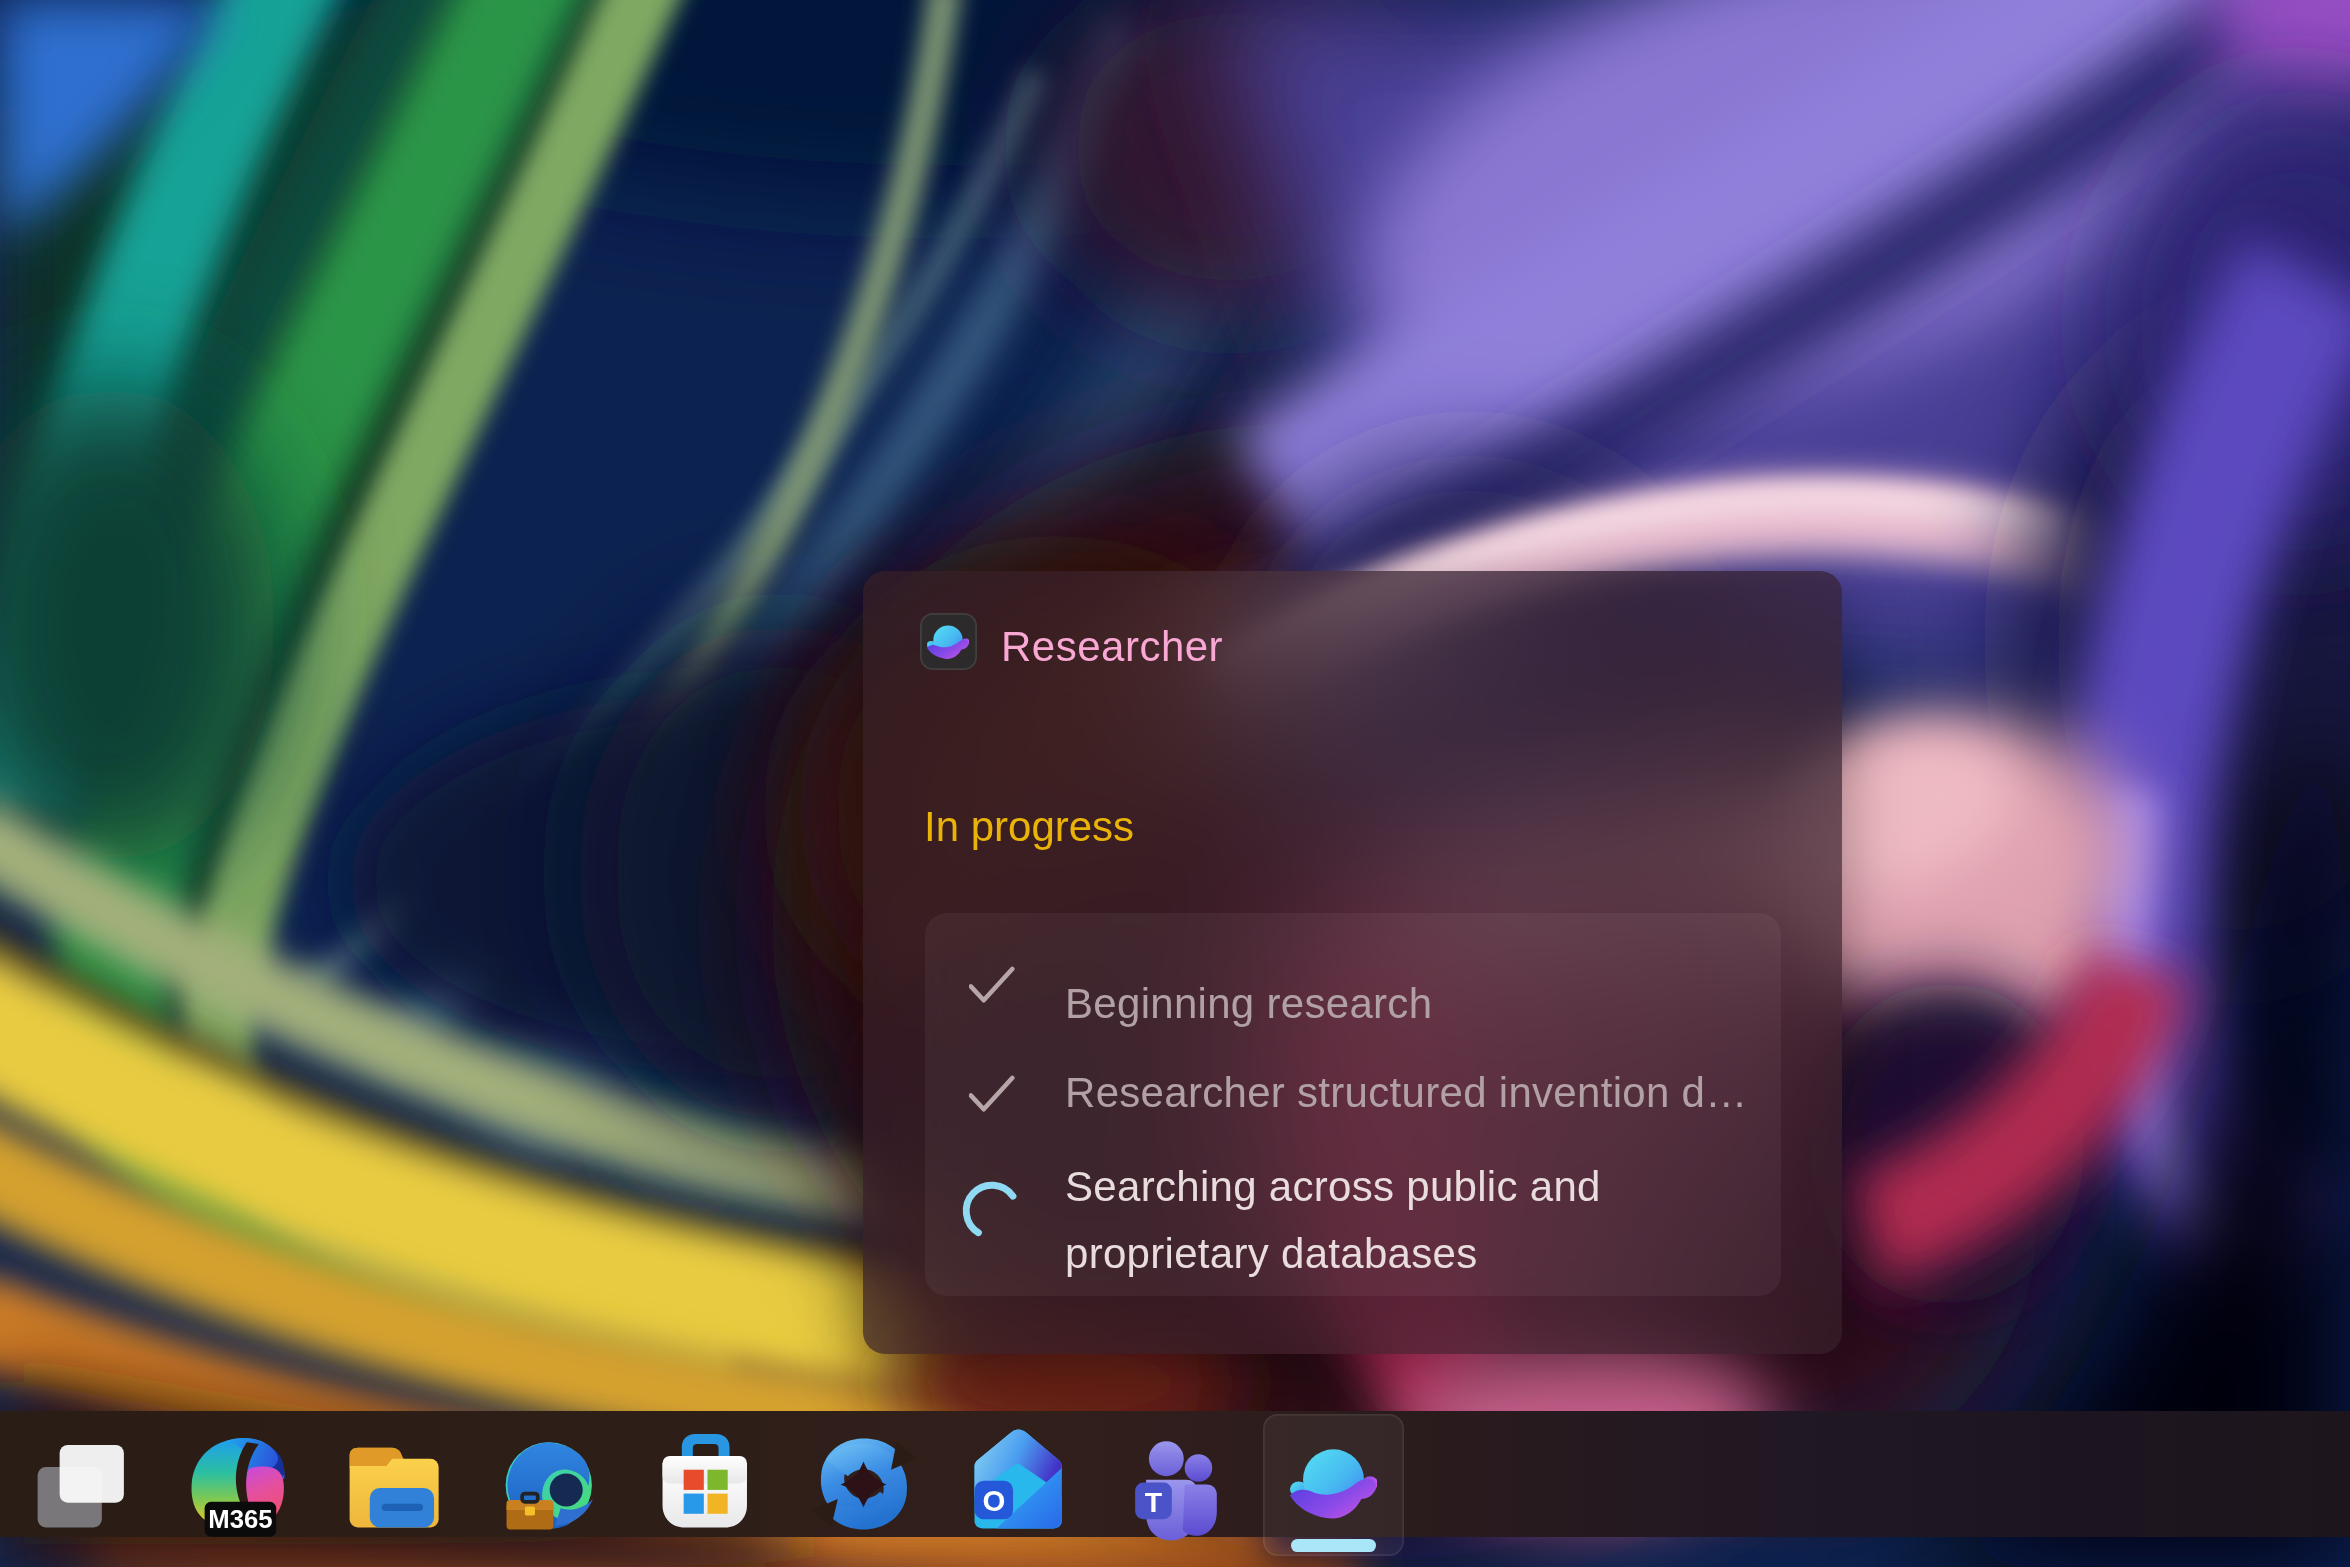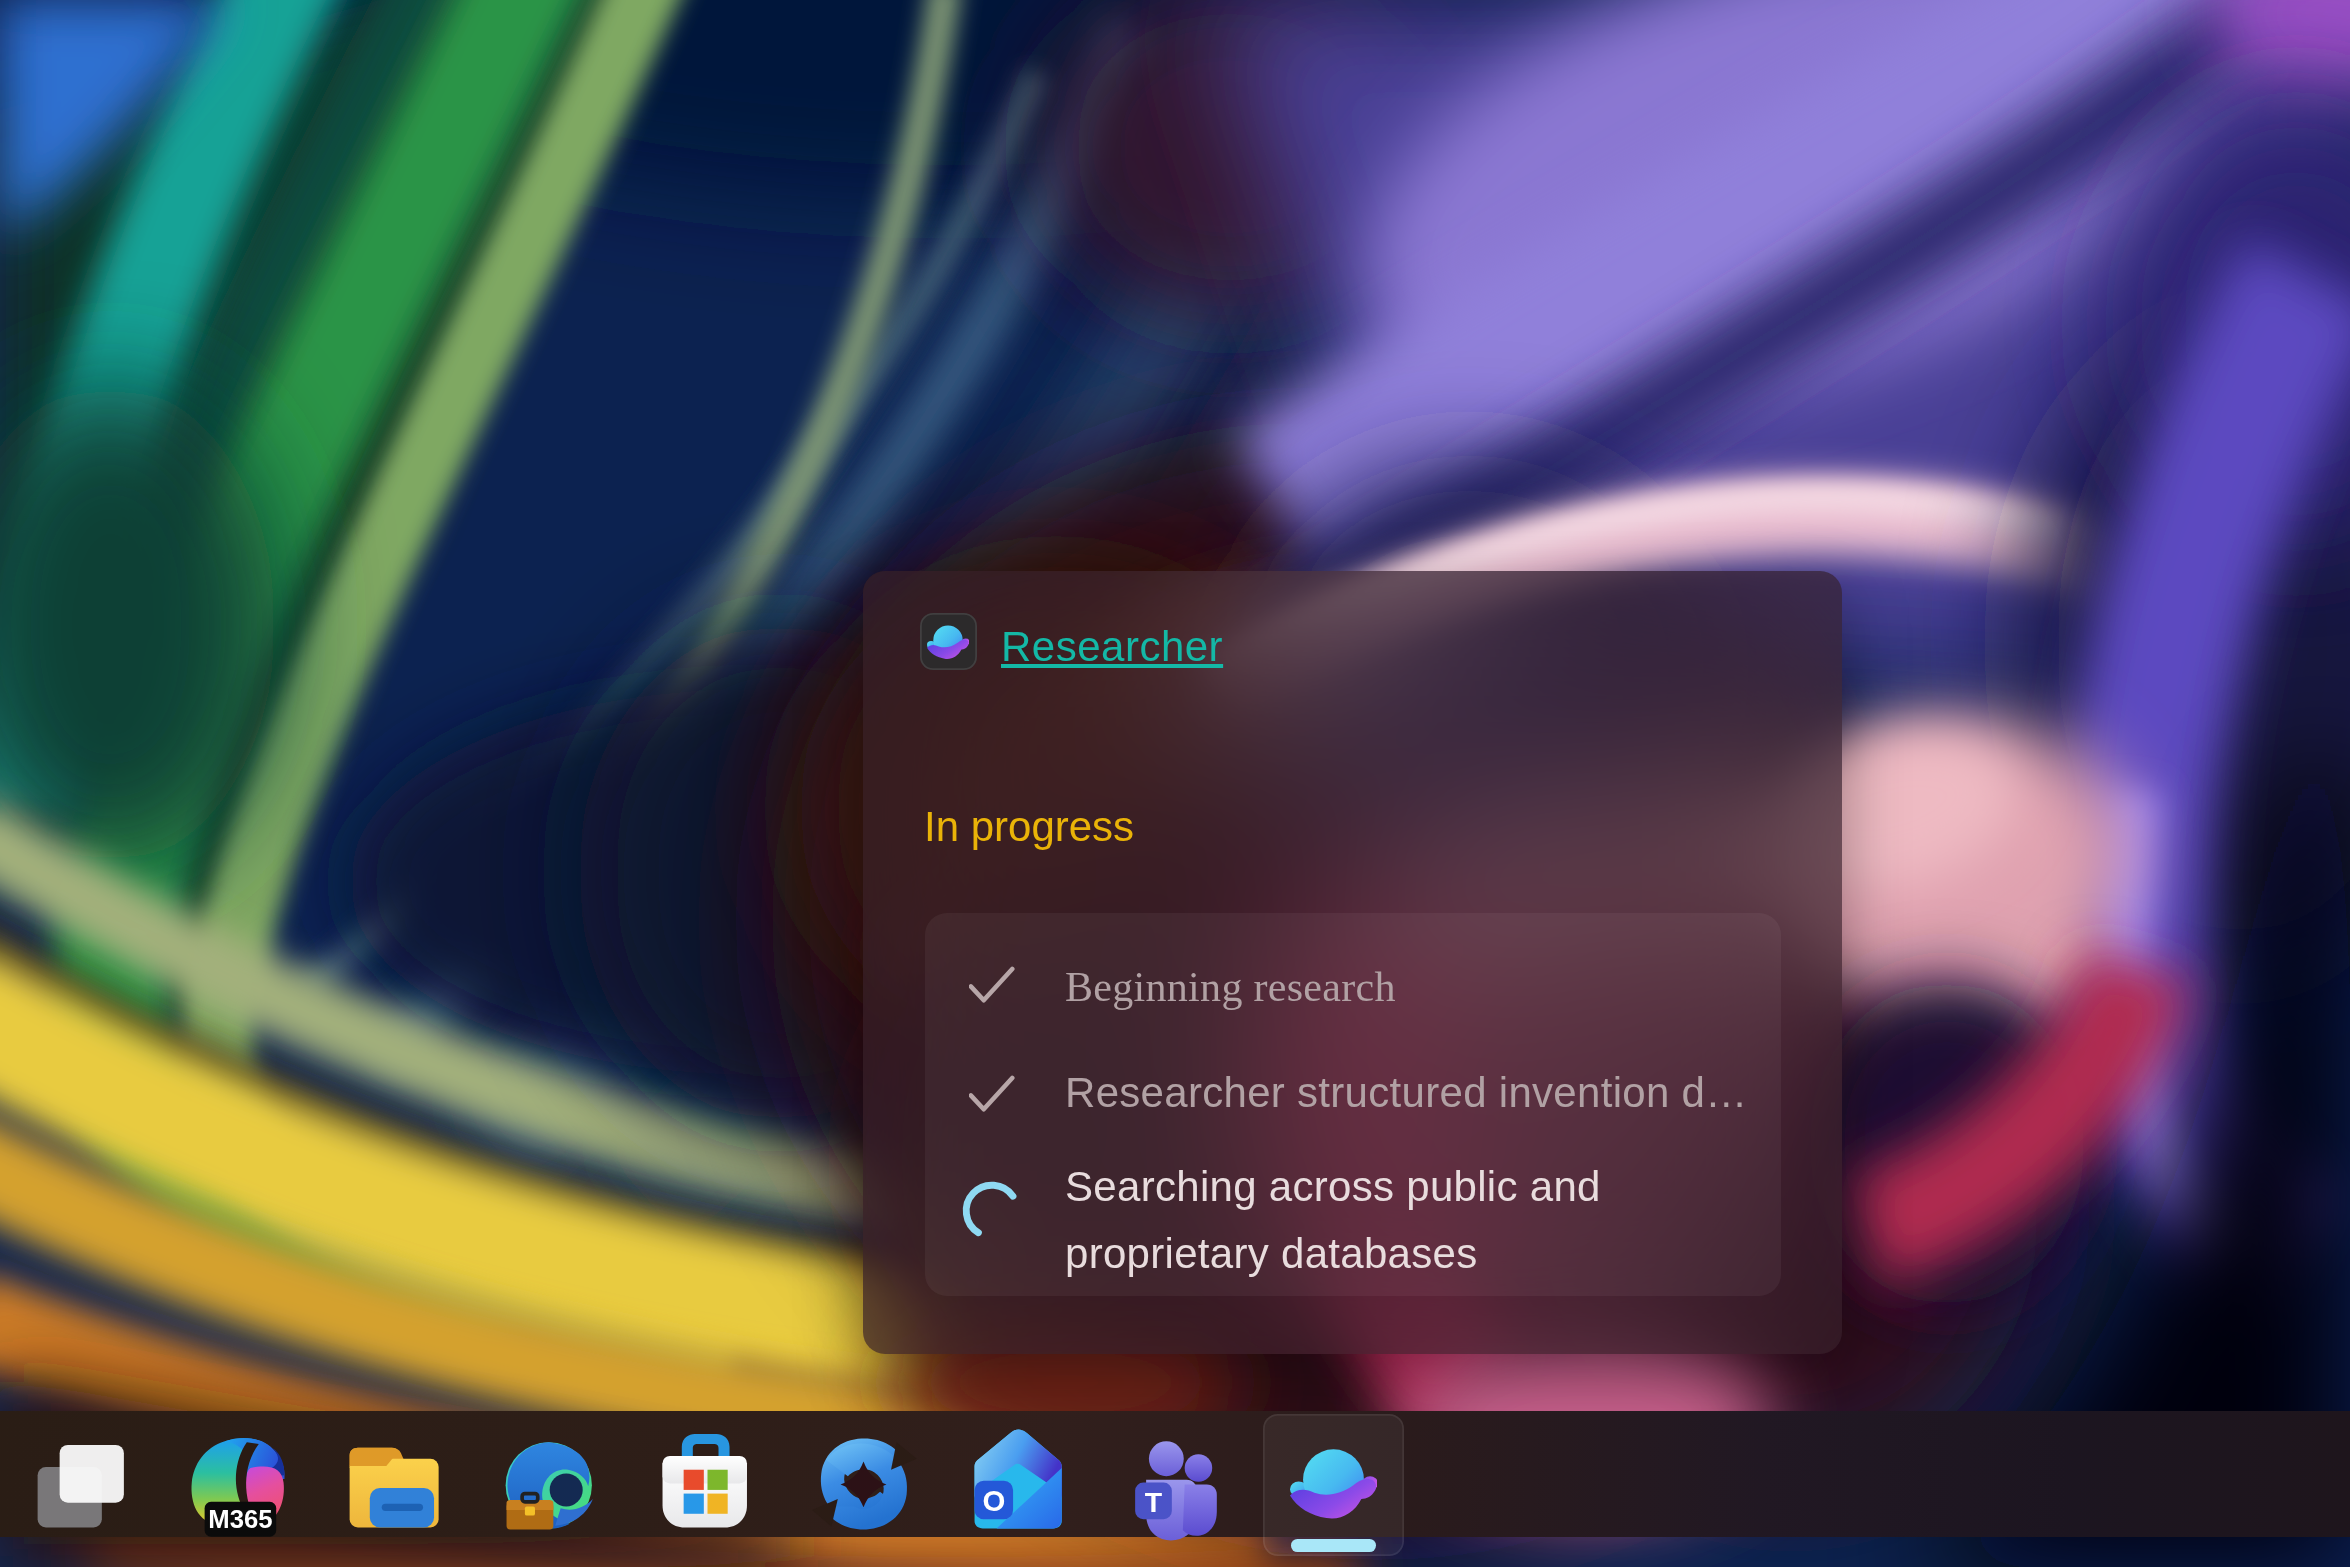--- a/index.html
+++ b/index.html
@@ -16,36 +16,36 @@
     box-shadow: 0 22px 64px rgba(10,4,6,0.35);
   }
   #appicon {
     position:absolute; left:57px; top:42px; width:57px; height:57px;
     border-radius:13px; background:#2c2a2b;
     box-shadow: inset 0 0 0 1.8px rgba(255,255,255,0.10);
   }
   #appicon svg { position:absolute; left:7.3px; top:7.3px; }
   #appname {
     position:absolute; left:138px; top:52px; font-size:42px; line-height:48px;
-    color:#14b8a6; letter-spacing:0.5px;text-decoration:underline;
+    color:#f9a8d4; letter-spacing:0.5px;
   }
   #title {
     position:absolute; left:62px; top:151px; font-size:51px; line-height:59px;
     font-weight:700; color:#f7f3f3; letter-spacing:0;
   }
   #status {
     position:absolute; left:61px; top:231px; font-size:42px; line-height:50px;
     color:#eab308;
   }
   #panel {
     position:absolute; left:62px; top:342px; width:856px; height:383px;
     border-radius:22px; background:rgba(255,255,255,0.05);
   }
   .rowtext { position:absolute; left:140px; color:#b1a1a4; font-size:42px; line-height:50px; letter-spacing:0.3px;}
-  #row1t { top:49px;font-family:Liberation Serif, serif; }
+  #row1t { top:66px; }
   #row2t { top:155px; }
   #row3t { top:240px; color:#e8dcdd; line-height:67px; }
   .chk { position:absolute; left:44px; }
   #chk1 { top:53px; }
   #chk2 { top:162px; }
   #spin { position:absolute; left:34px; top:265px; }
 
   
   #taskbar {
     position:absolute; left:0; top:1411px; width:2351px; height:126px;

